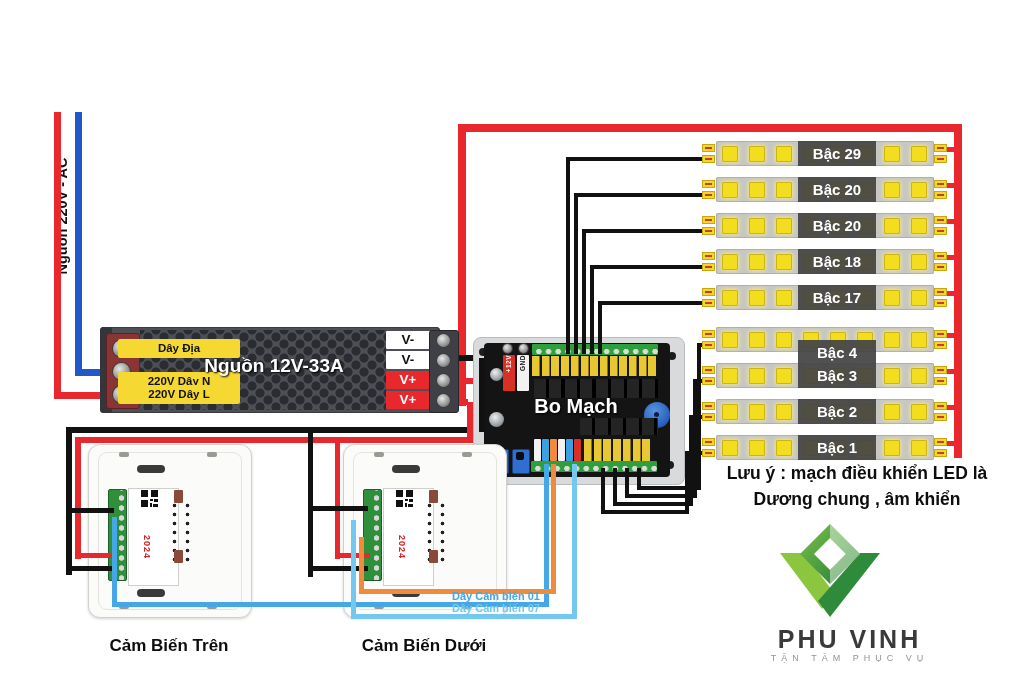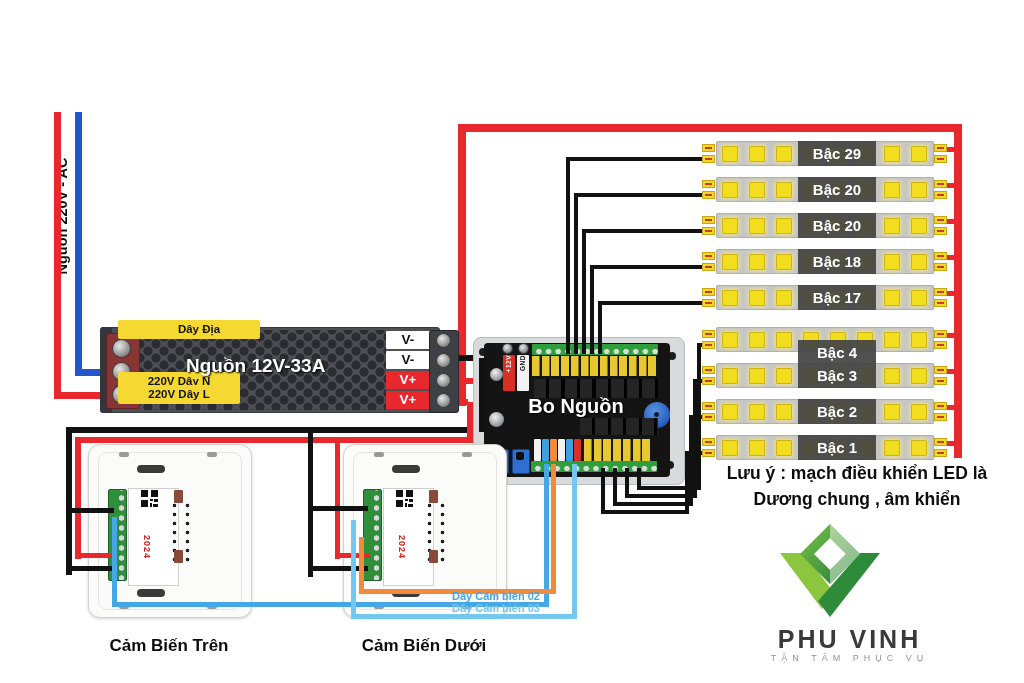--- a/index.html
+++ b/index.html
@@ -16,21 +16,21 @@
   #ac-label{left:0px;top:205px;width:130px;height:22px;text-align:center;font-size:14.5px;font-weight:bold;color:#111;transform:rotate(-90deg);}
   
   #psu{left:100px;top:327px;width:340px;height:86px;background:#4e4f55;border-radius:4px;box-shadow:0 0 0 1px #3a3b40 inset;}
   #psu-holes{left:140px;top:330px;width:246px;height:80px;opacity:.6;
     background-image:radial-gradient(circle,#15151b 4.2px,transparent 4.9px),radial-gradient(circle,#15151b 4.2px,transparent 4.9px);
     background-size:16px 14px,16px 14px;background-position:0 0,8px 7px;}
   #psu-lcap{left:100px;top:327px;width:12px;height:86px;background:#35363b;border-radius:4px 0 0 4px;}
   #psu-lterm{left:106px;top:333px;width:32px;height:74px;background:#8a3535;border:1px solid #5e2222;border-radius:3px;}
   .screw{position:absolute;border-radius:50%;background:radial-gradient(circle at 38% 35%,#e8e8e8,#9a9a9a 55%,#5c5c5c);box-shadow:0 0 0 1px #3c3c3c;}
   .psu-tag{position:absolute;left:118px;width:122px;height:19px;background:#f6d832;border-radius:2px;color:#111;font-size:11.5px;font-weight:bold;text-align:center;line-height:19px;}
-  #psu-name{left:186px;top:355px;width:160px;height:24px;color:#fff;font-size:19px;font-weight:bold;text-align:left;text-shadow:1px 1px 2px #000;}
+  #psu-name{left:194px;top:355px;width:160px;height:24px;color:#fff;font-size:19px;font-weight:bold;text-align:center;text-shadow:1px 1px 2px #000;}
   .vout{position:absolute;left:386px;width:44px;height:18px;font-size:13.5px;font-weight:bold;text-align:center;line-height:18px;border-radius:1px;}
   .vout.neg{background:#ffffff;color:#111;}
   .vout.pos{background:#e8282d;color:#fff;}
   #psu-rterm{left:429px;top:330px;width:28px;height:81px;background:#3f4045;border:1px solid #26272b;border-radius:3px;}
   
   .strip-body{position:absolute;width:218px;height:25px;background:#c6c6c6;border-radius:2px;box-shadow:0 0 0 1px #aeaeae inset;}
   .led-chip{position:absolute;width:14px;height:14px;background:#f2de1e;border:1.5px solid #cdb413;border-radius:1px;box-shadow:0 0 4px 1px rgba(255,240,120,.8);}
   .strip-label{position:absolute;width:78px;height:25px;background:rgba(68,68,68,.93);color:#fff;font-size:15px;font-weight:bold;text-align:center;line-height:25px;}
   .strip-tab{position:absolute;width:13px;height:8px;background:#f0d92a;border:1px solid #c9a514;box-sizing:border-box;}
   .strip-tab:after{content:"";position:absolute;left:2px;top:2px;width:7px;height:2px;background:#d03a2a;}
@@ -125,21 +125,21 @@
     </div>
 
   <div class="abs" id="psu">
     <div class="abs" id="psu-lcap" style="left:0;top:0"></div>
   </div>
   <div class="abs" id="psu-holes"></div>
   <div class="abs" id="psu-lterm"></div>
   <div class="screw" style="left:113px;top:340px;width:17px;height:17px;"></div>
   <div class="screw" style="left:113px;top:363px;width:17px;height:17px;"></div>
   <div class="screw" style="left:113px;top:386px;width:17px;height:17px;"></div>
-  <div class="psu-tag" style="top:320px;padding-left:20px;">Dây Địa</div>
+  <div class="psu-tag" style="top:339px;">Dây Địa</div>
   <div class="psu-tag" style="top:372px;">220V Dây N</div>
   <div class="psu-tag" style="top:385px;">220V Dây L</div>
   <div class="abs" id="psu-name">Nguồn 12V-33A</div>
   <div class="vout neg" style="top:331px;">V-</div>
   <div class="vout neg" style="top:351px;">V-</div>
   <div class="vout pos" style="top:371px;">V+</div>
   <div class="vout pos" style="top:391px;">V+</div>
   <div class="abs" id="psu-rterm"></div>
   <div class="screw" style="left:437px;top:334px;width:13px;height:13px;"></div>
   <div class="screw" style="left:437px;top:354px;width:13px;height:13px;"></div>
@@ -156,21 +156,21 @@
   <div class="ytabs" style="left:532px;top:356px;width:126px;height:20px;"></div>
   <div class="relays" style="left:534px;top:379px;width:124px;height:19px;"></div>
   <div class="screw" style="left:503px;top:344px;width:9px;height:9px;"></div>
   <div class="screw" style="left:519px;top:344px;width:9px;height:9px;"></div>
   <div class="ptab" style="left:503px;top:355px;background:#d93025;color:#fff;">
       <span>+12V</span>
     </div>
   <div class="ptab" style="left:517px;top:355px;background:#f2f2f2;color:#111;">
       <span>GND</span>
     </div>
-  <div class="abs" id="board-name">Bo Nguồn</div>
+  <div class="abs" id="board-name">Bo Mạch</div>
   <div class="abs" id="buzzer"></div>
   <div class="cap" style="left:490px;top:368px;width:13px;height:13px;"></div>
   <div class="cap" style="left:489px;top:412px;width:15px;height:15px;"></div>
   <div class="relays" style="left:580px;top:418px;width:78px;height:17px;"></div>
   <div class="pot" style="left:491px;top:449px;"></div>
   <div class="pot" style="left:512px;top:449px;"></div>
   <div class="btab" style="left:534px;top:439px;background:#f2f2f2;"></div>
   <div class="btab" style="left:542px;top:439px;background:#3da0e0;"></div>
   <div class="btab" style="left:550px;top:439px;background:#f08a3c;"></div>
   <div class="btab" style="left:558px;top:439px;background:#f2f2f2;"></div>
@@ -372,22 +372,22 @@
       <div class="wire wc1" style="left: 112px; top: 602px; width: 433px; height: 5px;"></div>
       <div class="wire wc1" style="left: 544px; top: 464px; width: 5px; height: 143px;"></div>
       <div class="wire wo" style="left: 359px; top: 537px; width: 5px; height: 57px;"></div>
       <div class="wire wo" style="left: 359px; top: 589px; width: 197px; height: 5px;"></div>
       <div class="wire wo" style="left: 551px; top: 464px; width: 5px; height: 130px;"></div>
       <div class="wire wc2" style="left: 351px; top: 520px; width: 5px; height: 99px;"></div>
       <div class="wire wc2" style="left: 351px; top: 614px; width: 226px; height: 5px;"></div>
       <div class="wire wc2" style="left: 572px; top: 464px; width: 5px; height: 155px;"></div>
     </div>
 
-  <div class="wlabel" style="left:430px;top:590px;width:110px;color:#45a7e6;font-size:11px;">Dây Cảm biến 02</div>
-  <div class="wlabel" style="left:430px;top:602px;width:110px;color:#74c7ef;font-size:11px;">Dây Cảm biến 03</div>
+  <div class="wlabel" style="left:430px;top:590px;width:110px;color:#45a7e6;font-size:11px;">Dây Cảm biến 01</div>
+  <div class="wlabel" style="left:430px;top:602px;width:110px;color:#74c7ef;font-size:11px;">Dây Cảm biến 07</div>
   <div class="abs" id="note2">Dương chung , âm khiển</div>
   <div class="abs" id="note1">Lưu ý : mạch điều khiển LED là</div>
 
   <svg class="abs" id="logo-svg" width="104" height="96" viewBox="0 0 104 96">
     <defs>
       <linearGradient id="lg1" x1="0" y1="0" x2="1" y2="1">
         <stop offset="0" stop-color="#7cc24b"></stop>
           <stop offset="1" stop-color="#1e7a33"></stop>
       </linearGradient>
     </defs>

